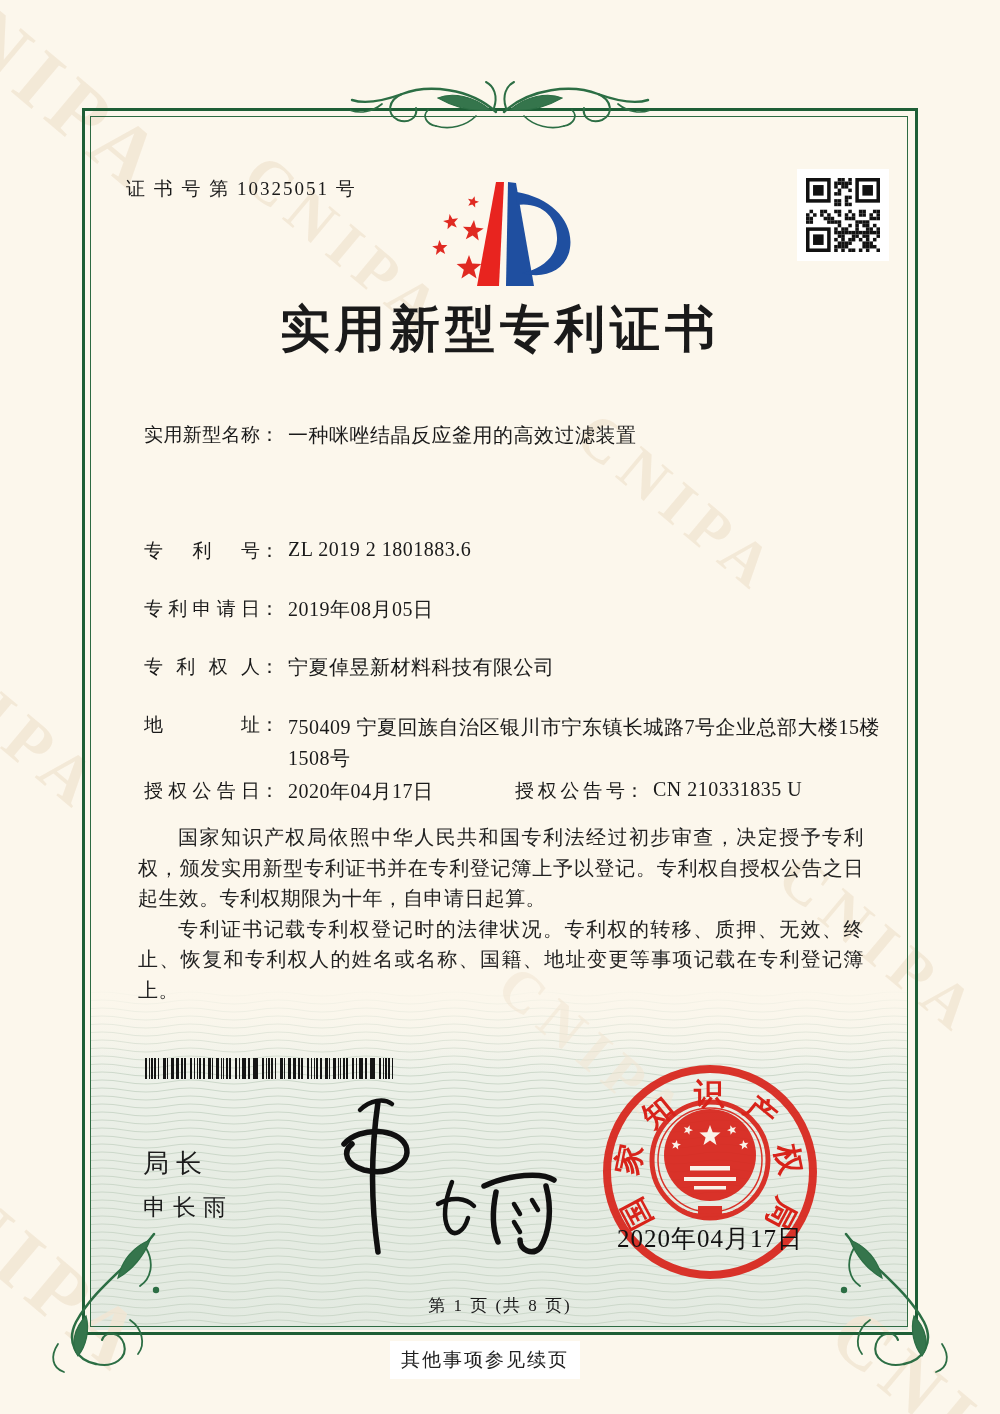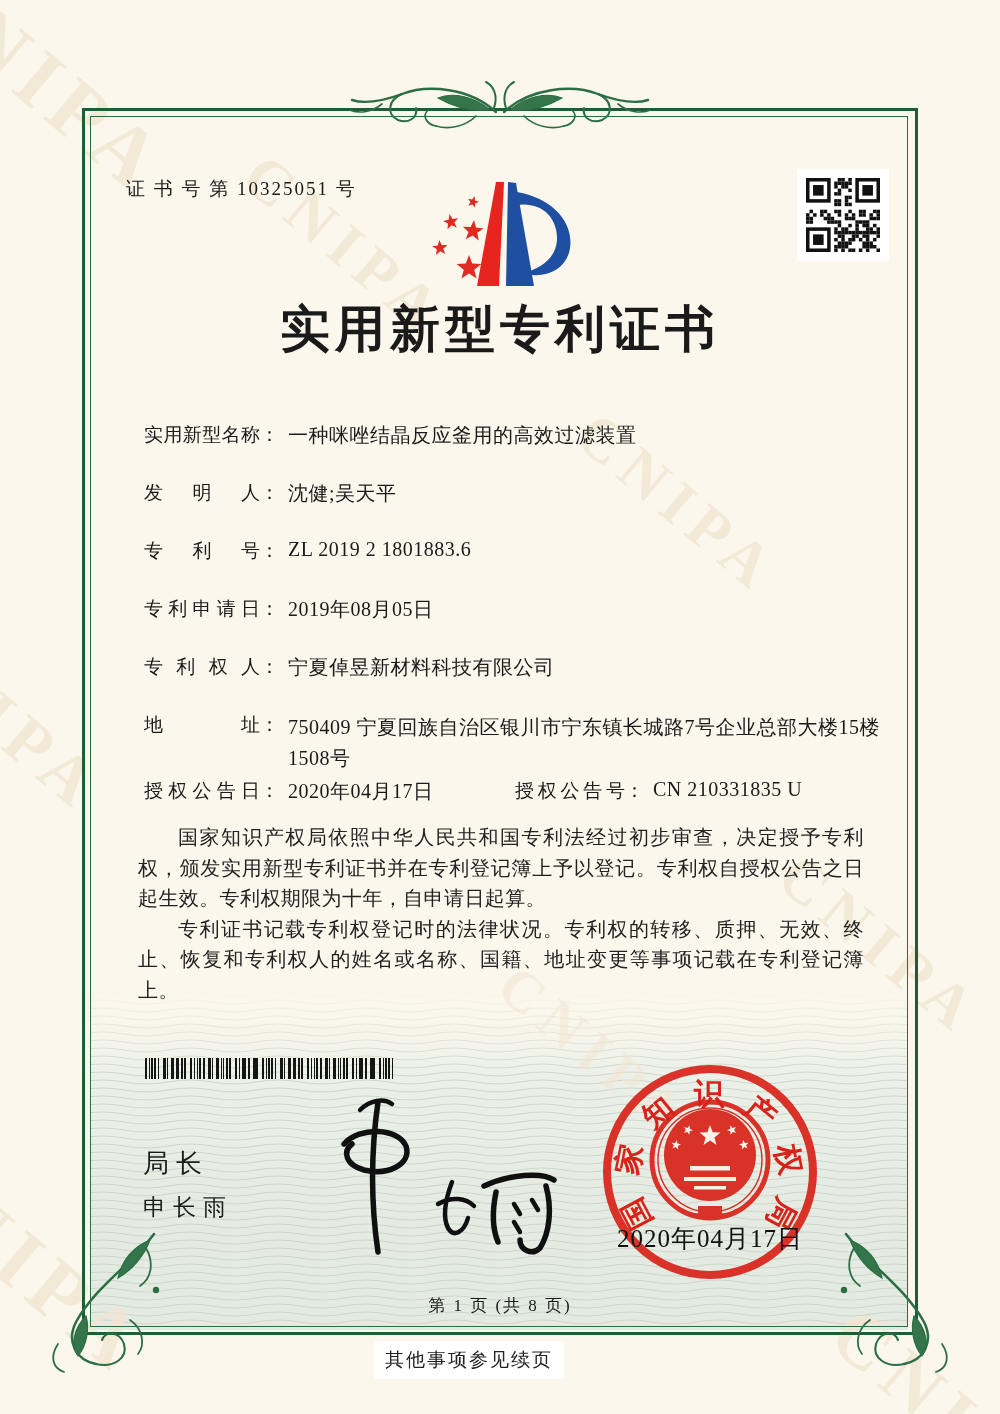--- a/index.html
+++ b/index.html
@@ -60,21 +60,21 @@
 
   
   .seal-svg{left:597px;top:1058px;z-index:6;}
   .seal-char{position:absolute;z-index:7;font-size:30px;font-weight:700;color:#d8231a;
      font-family:"Liberation Serif",serif;pointer-events:none;}
   .seal-date{left:597px;top:1222px;width:226px;text-align:center;font-size:25px;color:#111;
      letter-spacing:1px;z-index:8;}
 
   
   .page-info{left:0;top:1294px;width:1000px;text-align:center;font-size:17px;letter-spacing:2px;z-index:5;}
-  .note-box{left:374px;top:1341px;width:190px;height:38px;background:#ffffff;z-index:5;
+  .note-box{left:390px;top:1341px;width:190px;height:38px;background:#ffffff;z-index:5;
      text-align:center;line-height:38px;font-size:19px;letter-spacing:2px;color:#222;font-family:Liberation Serif, serif;}
 </style>
 </head>
 <body>
 
 <div class="page">
 
   <div class="wm" style="left:-50px;top:-60px;font-size:84px;">CNIPA</div>
   <div class="wm" style="left:275px;top:140px;font-size:62px;">CNIPA</div>
   <div class="wm" style="left:608px;top:398px;font-size:62px;">CNIPA</div>
@@ -339,24 +339,20 @@
         <rect x="7.0476190476190474" y="56.38095238095238" width="10.571428571428571" height="10.571428571428571" fill="#111"></rect>
       </svg>
   </div>
 
   <div class="abs doc-title">实用新型专利证书</div>
 
   <div class="field-row" style="top:422px;">
     <span class="f-label">实用新型名称</span><span class="f-colon">：</span>
     <span class="f-value">一种咪唑结晶反应釜用的高效过滤装置</span>
   </div>
-  <div class="field-row" style="top:480px;">
-    <span class="f-label">发明人</span><span class="f-colon">：</span>
-    <span class="f-value">沈健;吴天平</span>
-  </div>
   <div class="field-row" style="top:538px;">
     <span class="f-label">专利号</span><span class="f-colon">：</span>
     <span class="f-value">ZL 2019 2 1801883.6</span>
   </div>
   <div class="field-row" style="top:596px;">
     <span class="f-label">专利申请日</span><span class="f-colon">：</span>
     <span class="f-value">2019年08月05日</span>
   </div>
   <div class="field-row" style="top:654px;">
     <span class="f-label">专利权人</span><span class="f-colon">：</span>

